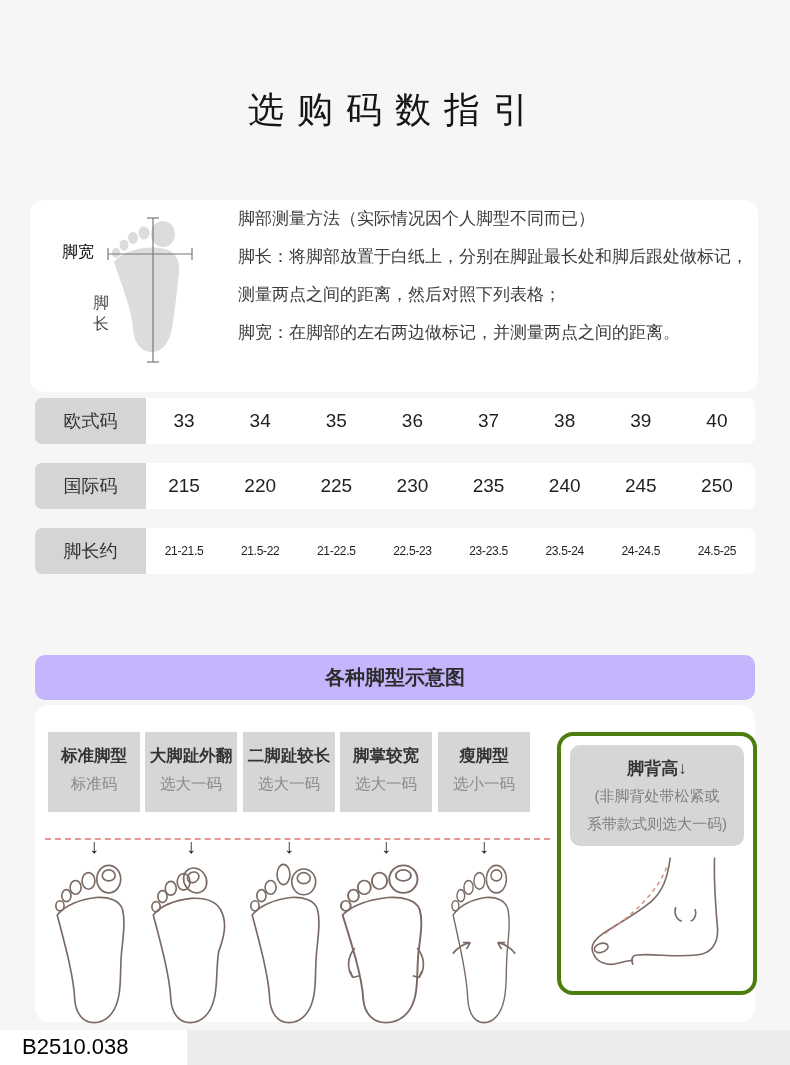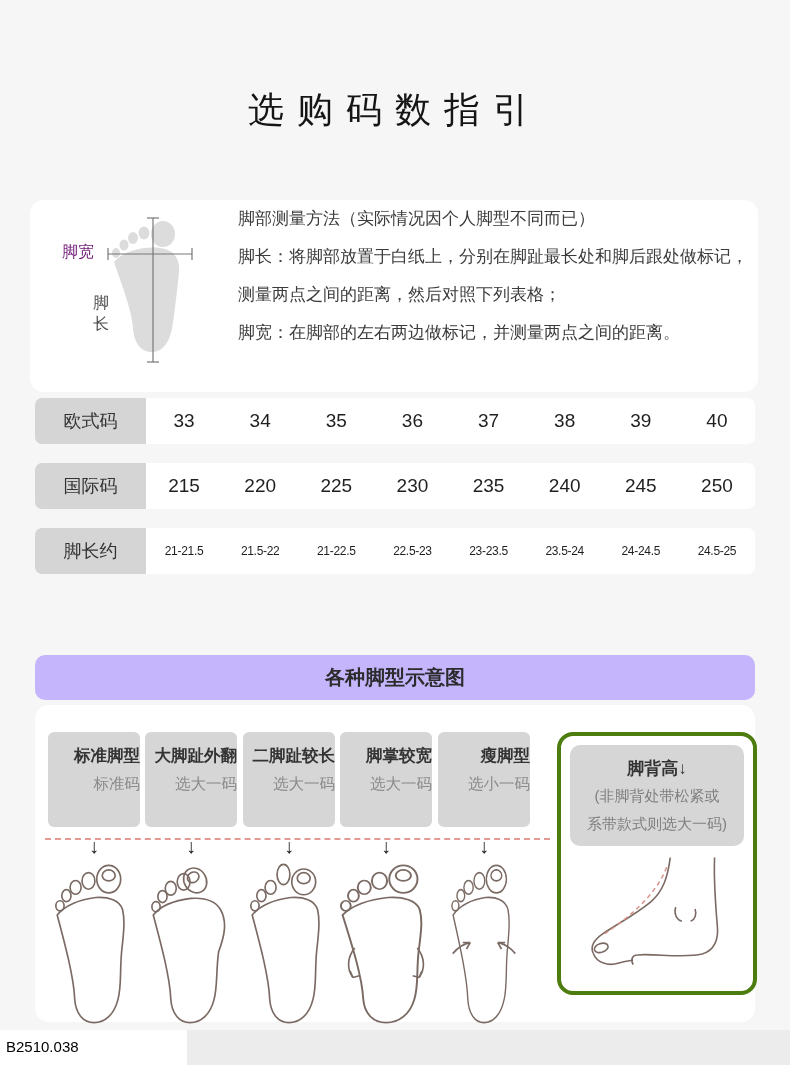--- a/index.html
+++ b/index.html
@@ -8,21 +8,21 @@
 
   
   .title{position:absolute;left:0;top:86px;width:100%;text-align:center;
          font-size:36px;font-weight:400;letter-spacing:13px;color:#151515;}
 
   
   .measure-box{position:absolute;left:30px;top:200px;width:728px;height:192px;
                background:#fff;border-radius:14px;}
   .fm-diagram{position:absolute;left:0;top:0;width:208px;height:100%;}
   .fm-diagram svg{position:absolute;left:76px;top:16px;}
-  .lbl-width{position:absolute;left:32px;top:42px;font-size:16px;color:#701a75;}
+  .lbl-width{position:absolute;left:32px;top:42px;font-size:16px;color:#000000;}
   .lbl-length{position:absolute;left:62px;top:92px;width:18px;font-size:16px;
               line-height:21px;color:#4a4a4a;text-align:center;}
   .fm-text{position:absolute;left:208px;top:0;width:505px;font-family:Liberation Serif, serif;}
   .fm-line{font-size:17px;color:#3b3b3b;line-height:38px;white-space:nowrap;}
 
   
   .size-table{position:absolute;left:35px;top:398px;width:720px;}
   .srow{display:flex;height:46px;margin-bottom:19px;}
   .srow .lbl{width:111px;background:#d5d5d5;border-radius:7px 0 0 7px;
              display:flex;align-items:center;justify-content:center;
@@ -34,42 +34,42 @@
 
   .note{position:absolute;left:62px;top:589px;font-size:16px;color:#4a4a4a;}
 
   
   .section-header{position:absolute;left:35px;top:655px;width:720px;height:45px;
                   background:#c4b5fd;border-radius:10px;display:flex;align-items:center;
                   justify-content:center;font-size:20px;font-weight:600;color:#2c2c2c;}
   .panel{position:absolute;left:35px;top:705px;width:720px;height:317px;
          background:#fff;border-radius:14px;}
   .ft-col{position:absolute;top:27px;width:92px;}
-  .ft-card{height:95px;background:#d6d6d6;border-radius:6px;text-align:right;
+  .ft-card{height:80px;background:#d6d6d6;border-radius:0;text-align:center;
            padding-top:13px;box-sizing:border-box;}
   .ft-title{font-size:16.5px;font-weight:600;color:#333;}
   .ft-sub{margin-top:7px;font-size:15.5px;color:#8a8a8a;}
   .ft-arrow{position:absolute;top:100px;width:100%;text-align:center;
             font-size:20px;color:#222;line-height:28px;}
   .guide-line{position:absolute;left:10px;top:133px;width:505px;
               border-top:2px dashed #e49a92;}
   .ft-col svg.foot{position:absolute;top:124px;left:0;}
 
   .hi-box{position:absolute;left:522px;top:27px;width:200px;height:263px;
           border:4px solid #4d7c0f;border-radius:16px;background:#fff;box-sizing:border-box;}
   .hi-card{margin:9px 9px 0;background:#d6d6d6;border-radius:10px;
            padding:12px 3px;text-align:center;}
   .hi-title{font-size:17px;font-weight:600;color:#333;}
   .hi-line{margin-top:6px;font-size:15px;color:#7f7f7f;line-height:20px;}
   .hi-box svg{display:block;margin:8px auto 0;}
 
   
   .footer-band{position:absolute;left:0;top:1030px;width:790px;height:35px;background:#ececec;}
   .code-patch{position:absolute;left:0;top:0;width:187px;height:35px;background:#fff;}
-  .code-patch span{display:block;padding-left:6px;line-height:34px;font-size:15px;color:#000;}
+  .code-patch span{display:block;padding-left:22px;line-height:34px;font-size:22px;color:#000;}
 </style>
 </head>
 <body>
 
 <div class="page">
 
   <div class="title">选购码数指引</div>
 
   <div class="measure-box">
     <div class="fm-diagram">

